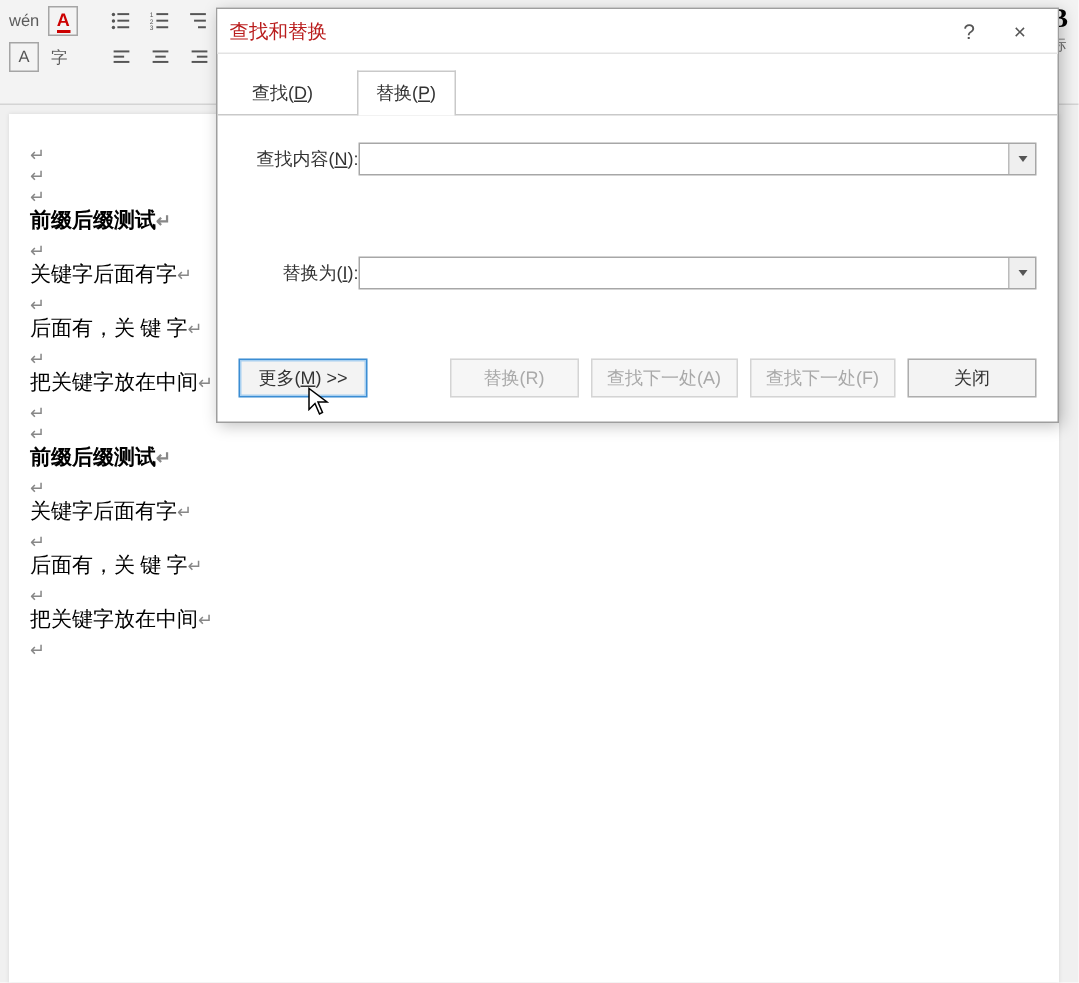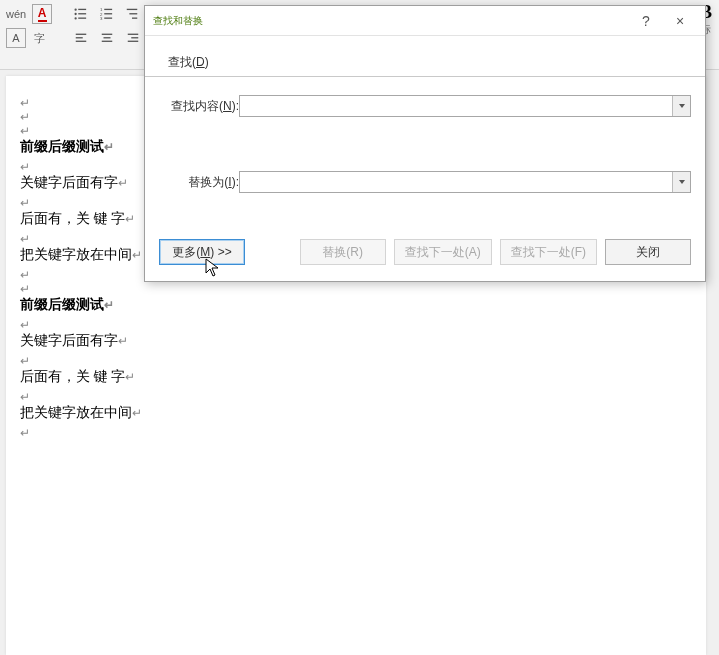--- a/index.html
+++ b/index.html
@@ -65,21 +65,21 @@
     width: 562px;
     background: #fff;
     border: 1px solid #9e9e9e;
     box-shadow: 2px 2px 10px rgba(0,0,0,.25);
     z-index: 50;
   }
   .dlg-title {
     height: 30px; display: flex; align-items: center; padding: 0 8px;
     background: #fff; border-bottom: 1px solid #e3e3e3;
   }
-  .dlg-title-text { flex: 1; color: #4d7c0f; font-size: 10px; }
+  .dlg-title-text { flex: 1; color: #b91c1c; font-size: 13px; }
   .dlg-title-btn {
     width: 34px; height: 26px; display: inline-flex; align-items: center; justify-content: center;
     color: #555; font-size: 14px;
   }
 
   .dlg-tabs {
     display: flex; align-items: flex-end; padding: 10px 10px 0 10px;
     border-bottom: 1px solid #c9c9c9;
     gap: 16px;
   }
@@ -248,20 +248,23 @@
 <div class="dialog">
   <div class="dlg-title">
     <span class="dlg-title-text">查找和替换</span>
     <span class="dlg-title-btn">?</span>
     <span class="dlg-title-btn">×</span>
   </div>
 
   <div class="dlg-tabs">
     <div class="dlg-tab">
       <span>查找(</span><span class="u">D</span><span>)</span>
+    </div>
+    <div class="dlg-tab active">
+      <span>替换(</span><span class="u">P</span><span>)</span>
     </div>
   </div>
 
   <div class="dlg-body">
     <div class="form-row">
       <div class="form-label">
         <span>查找内容(</span><span class="u">N</span><span>):</span>
       </div>
       <div class="form-combo">
         <input type="text" value="" style="">

